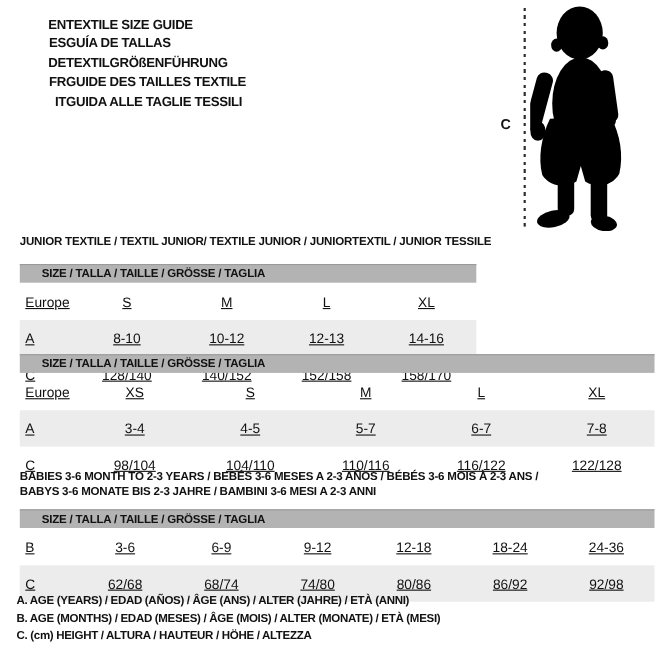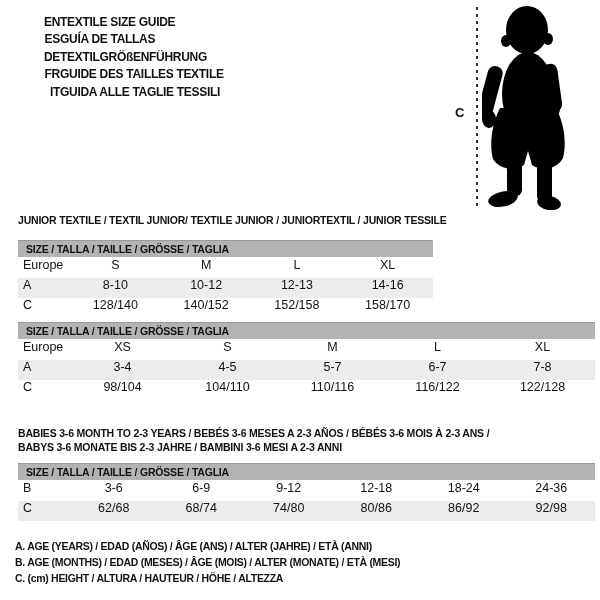--- a/index.html
+++ b/index.html
@@ -35,23 +35,23 @@
   .sec3 { top:426px; width:577px; }
   .sec-title {
     font-size:10.5px; font-weight:bold; letter-spacing:-0.2px;
     line-height:14px; white-space:nowrap;
   }
   .sec1 .sec-title, .sec2 .sec-title { margin-bottom:13px; }
   .sec3 .titles { margin-bottom:9px; }
   .size-bar {
     height:17px; background:#b3b3b3; border-top:1px solid #9a9a9a;
     font-size:10.5px; font-weight:bold; letter-spacing:-0.2px;
-    line-height:16px; padding-left:8px; margin-bottom:1px;
-  }
-  .trows .trow { display:flex; height:20px; align-items:flex-start; font-size:12.5px; }
+    line-height:16px; padding-left:20px; margin-bottom:1px;
+  }
+  .trows .trow { display:flex; height:33px; align-items:center; font-size:12.5px;text-decoration:underline; }
   .trows .trow:nth-child(even) { background:#ececec; }
   .trows .tcell { flex:1; text-align:center; white-space:nowrap; }
   .trows .tcell.tlabel { flex:0 0 52px; text-align:left; padding-left:5px; }
 
   
   .legend { position:absolute; left:15px; top:538px; }
   .legend-line {
     font-size:10.5px; font-weight:bold; letter-spacing:-0.3px;
     line-height:16px; white-space:nowrap;
   }

